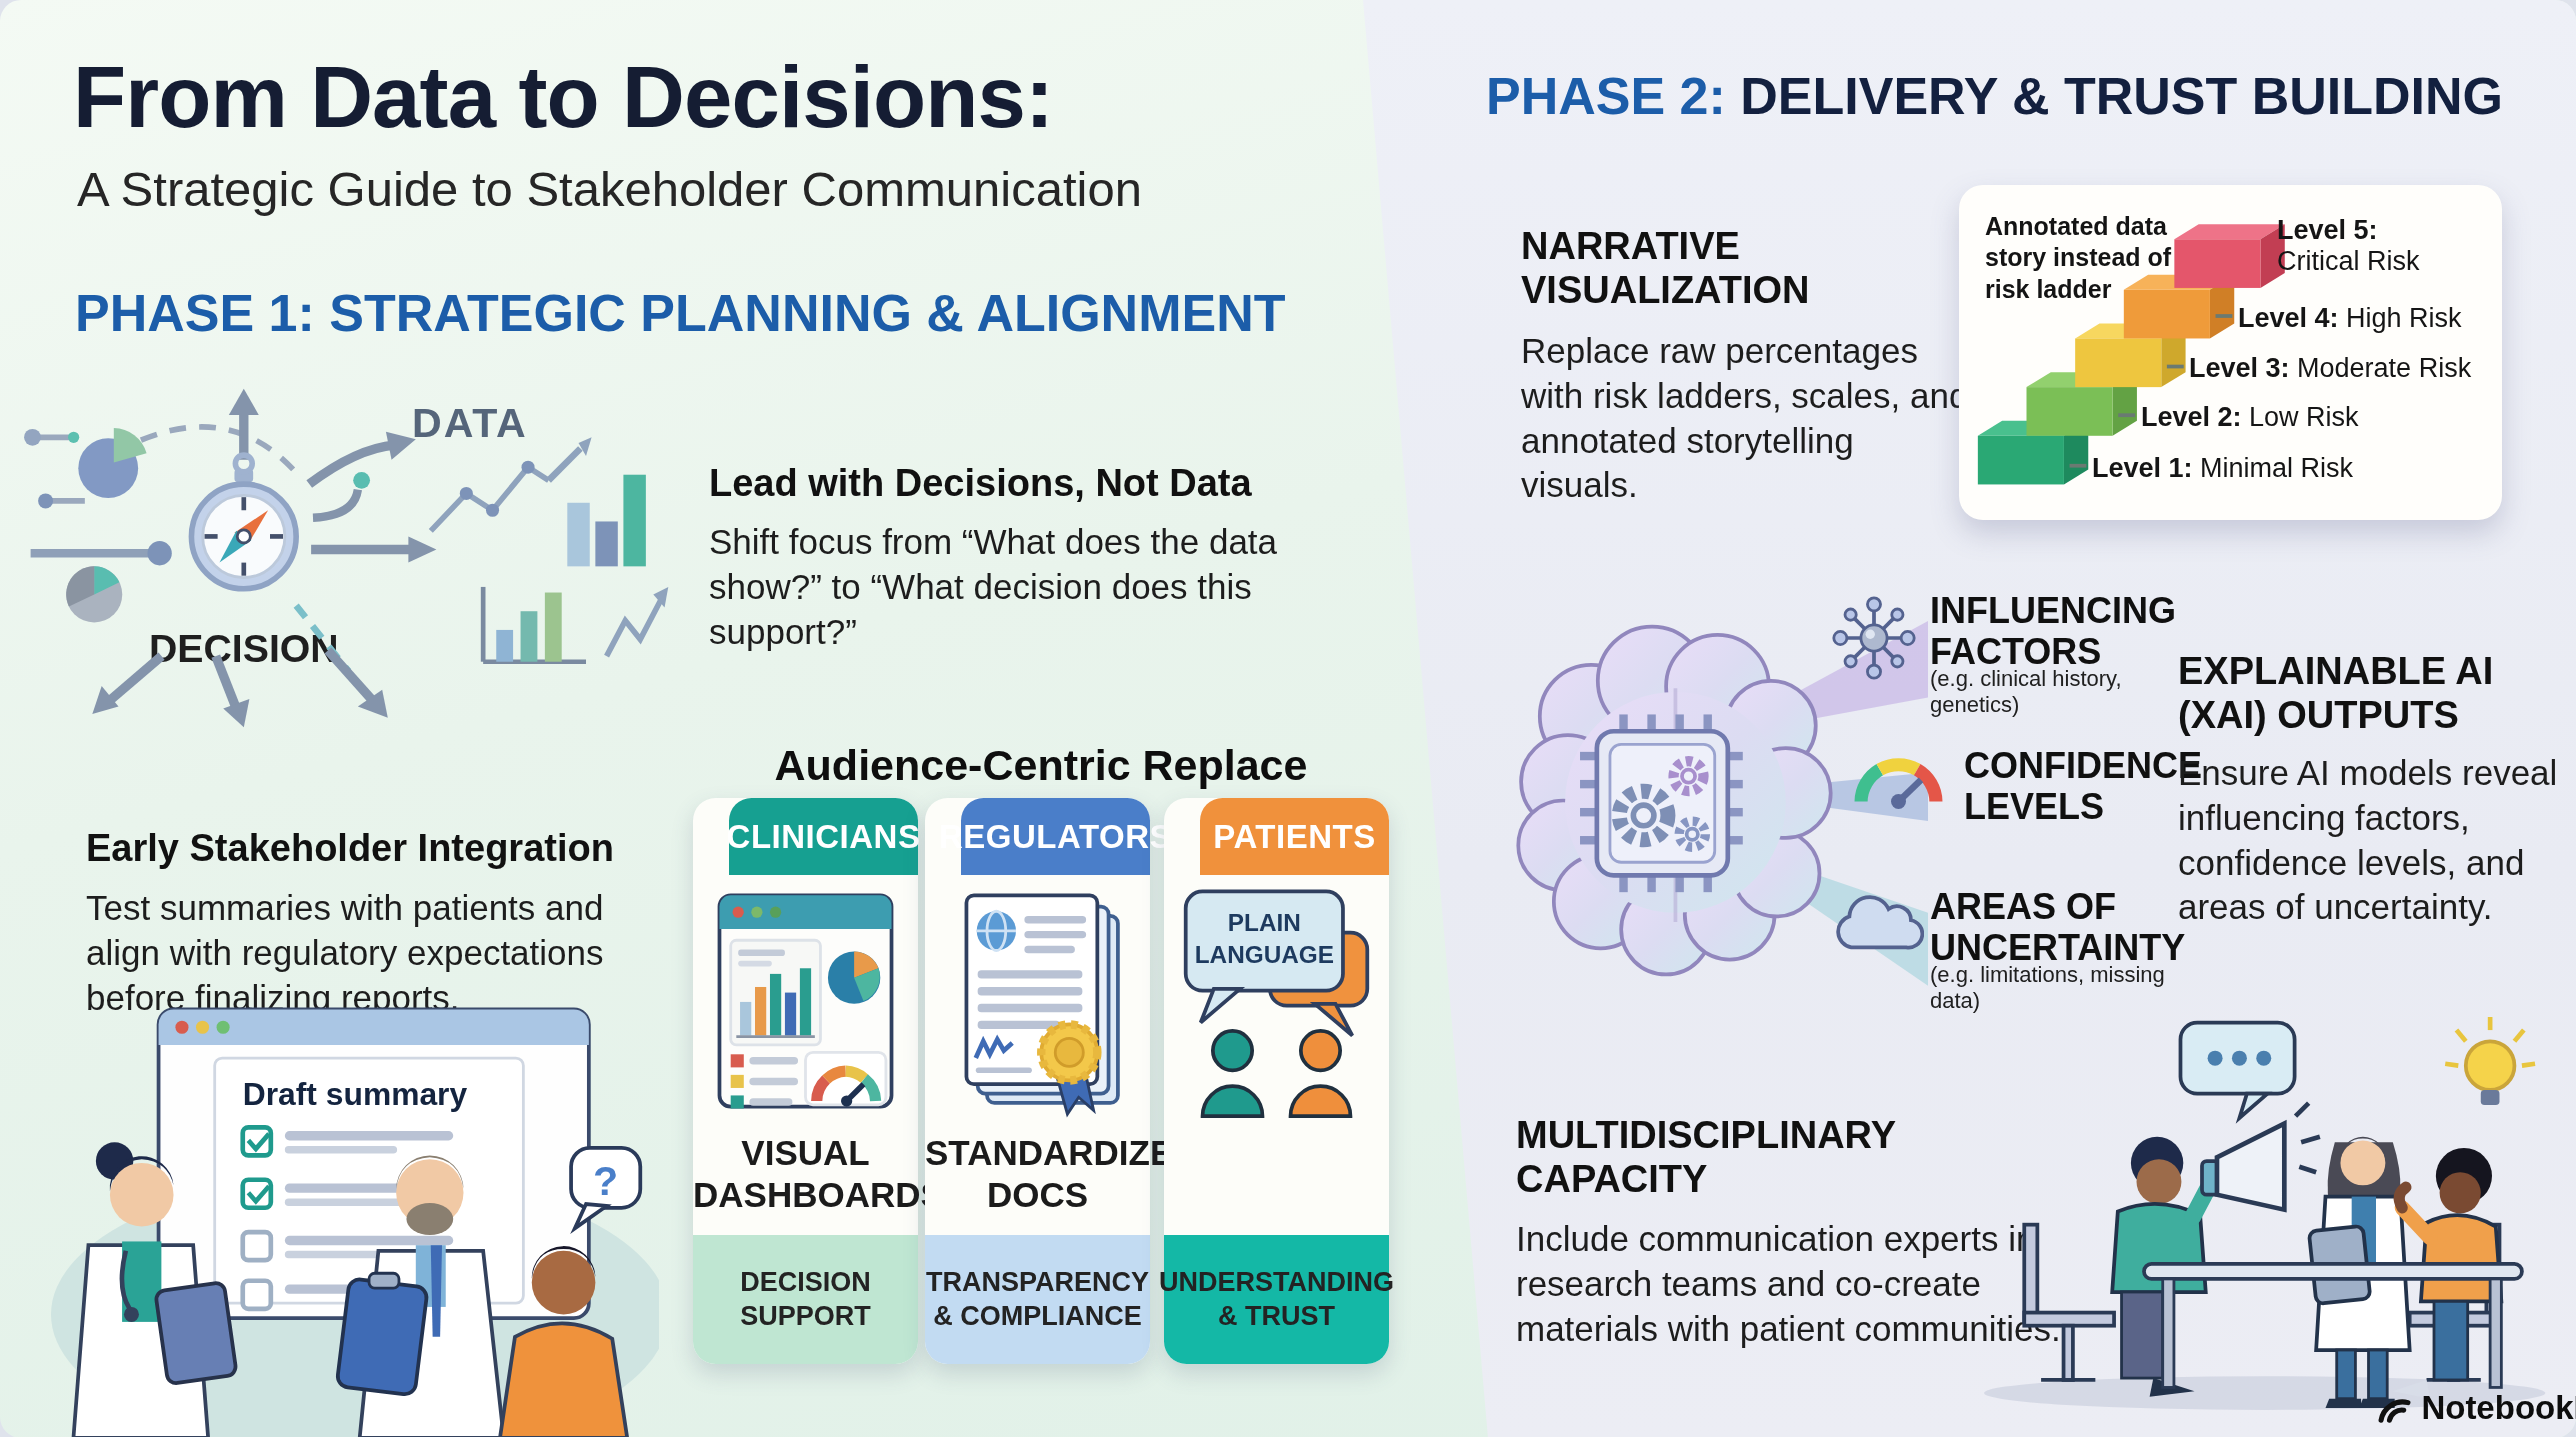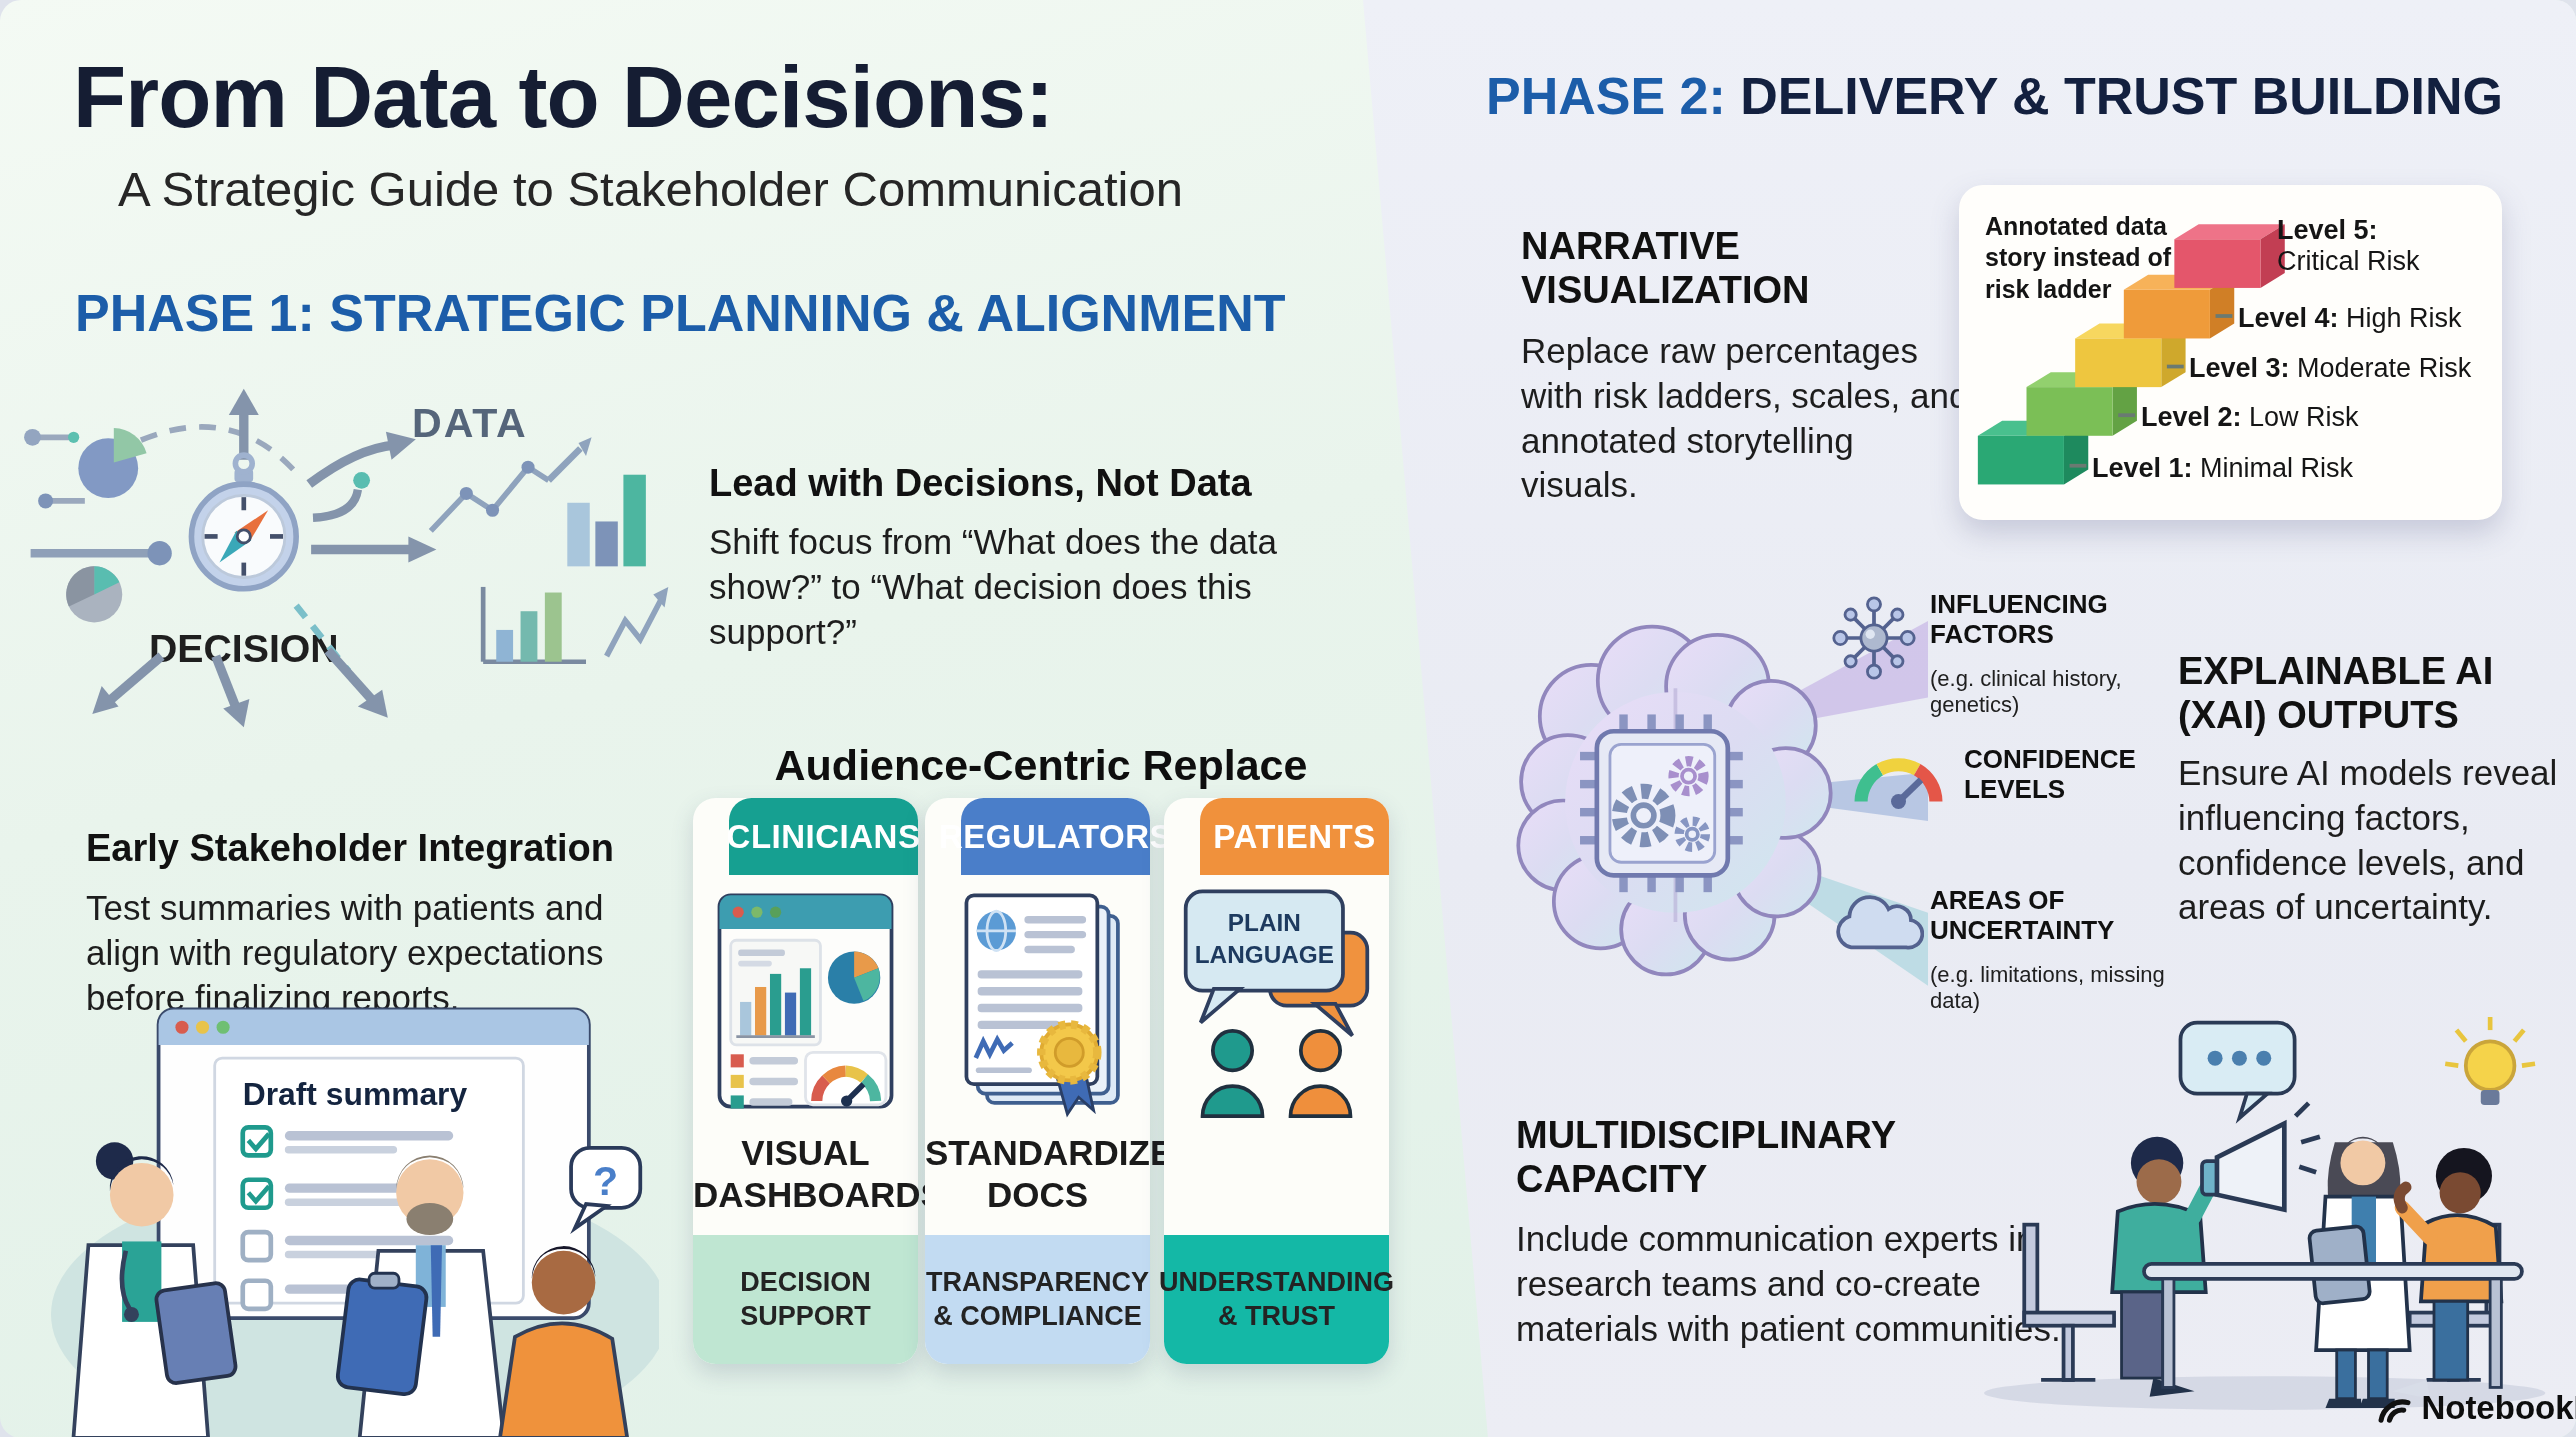--- a/index.html
+++ b/index.html
@@ -4,41 +4,41 @@
 <style>
   html,body{margin:0;padding:0;background:#dfe3ec;}
   #canvas{position:relative;width:2576px;height:1438px;overflow:hidden;
     font-family:"Liberation Sans",sans-serif;color:#1c1c1c;
     background:linear-gradient(165deg,#f4faf4 0%,#e9f4ec 40%,#dff0e7 100%);border-radius:21px;}
   .bg-right{position:absolute;top:0;left:1310px;width:1266px;height:1438px;
     background:linear-gradient(180deg,#eef0f7 0%,#e9ebf3 60%,#ecedf4 100%);
     clip-path:polygon(53px 0,100% 0,100% 100%,178px 100%);}
   .abs{position:absolute;}
   .title{font-size:87px;font-weight:bold;color:#151d33;letter-spacing:-0.9px;}
-  .subtitle{font-size:49px;color:#262626;margin-left:41px;}
+  .subtitle{font-size:49px;color:#262626;}
   .phase-h{font-size:52px;font-weight:bold;white-space:nowrap;}
   .blue{color:#1c5da9;} .navy{color:#13203f;}
   .sec-title{font-size:38px;font-weight:bold;color:#111;line-height:1.15;}
   .body-txt{font-size:35px;color:#1d1d1d;line-height:1.28;}
   .aud-head{font-size:43px;font-weight:bold;color:#0e0e0e;text-align:center;}
   .col{position:absolute;width:225px;height:566px;border-radius:22.5px;
     background:#fdfdf9;box-shadow:0 9.4px 22.5px rgba(60,80,110,.18);}
   .col-head{height:77px;border-radius:22.5px 22.5px 0 0;display:flex;align-items:center;
     justify-content:center;color:#fff;font-weight:bold;font-size:33px;letter-spacing:0.5px;margin-left:36px;}
   .col-icon{height:251px;display:flex;align-items:center;justify-content:center;}
   .col-item{height:105px;text-align:center;font-size:35px;font-weight:bold;color:#1b1b1b;line-height:1.2;padding-top:5.6px;}
   .col-foot{position:absolute;bottom:0;left:0;right:0;height:129px;border-radius:0 0 22.5px 22.5px;
     display:flex;align-items:center;justify-content:center;text-align:center;
     font-size:27px;font-weight:bold;color:#232323;line-height:1.25;}
   .card{position:absolute;left:1959px;top:185px;width:543px;height:335px;background:#fffefb;
     border-radius:24px;box-shadow:0 13px 28px rgba(90,95,140,.25);}
   .annot{position:absolute;left:26px;top:26px;width:197px;font-size:25px;font-weight:bold;line-height:1.25;color:#141414;}
   .lvl{position:absolute;font-size:27px;white-space:nowrap;color:#151515;}
   .lvl b{font-weight:bold;}
-  .callout-t{font-size:26px;font-weight:bold;color:#101010;line-height:1.15;}
+  .callout-t{font-size:36px;font-weight:bold;color:#101010;line-height:1.15;}
   .callout-n{font-size:22px;color:#202020;line-height:1.2;}
   .brand{position:absolute;left:2376px;top:1389px;display:flex;align-items:center;gap:8.4px;}
   .brand-txt{font-size:33px;font-weight:600;color:#0d0d0d;}
 </style>
 </head>
 <body>
 
 <div id="canvas">
   <div class="bg-right"></div>
 

